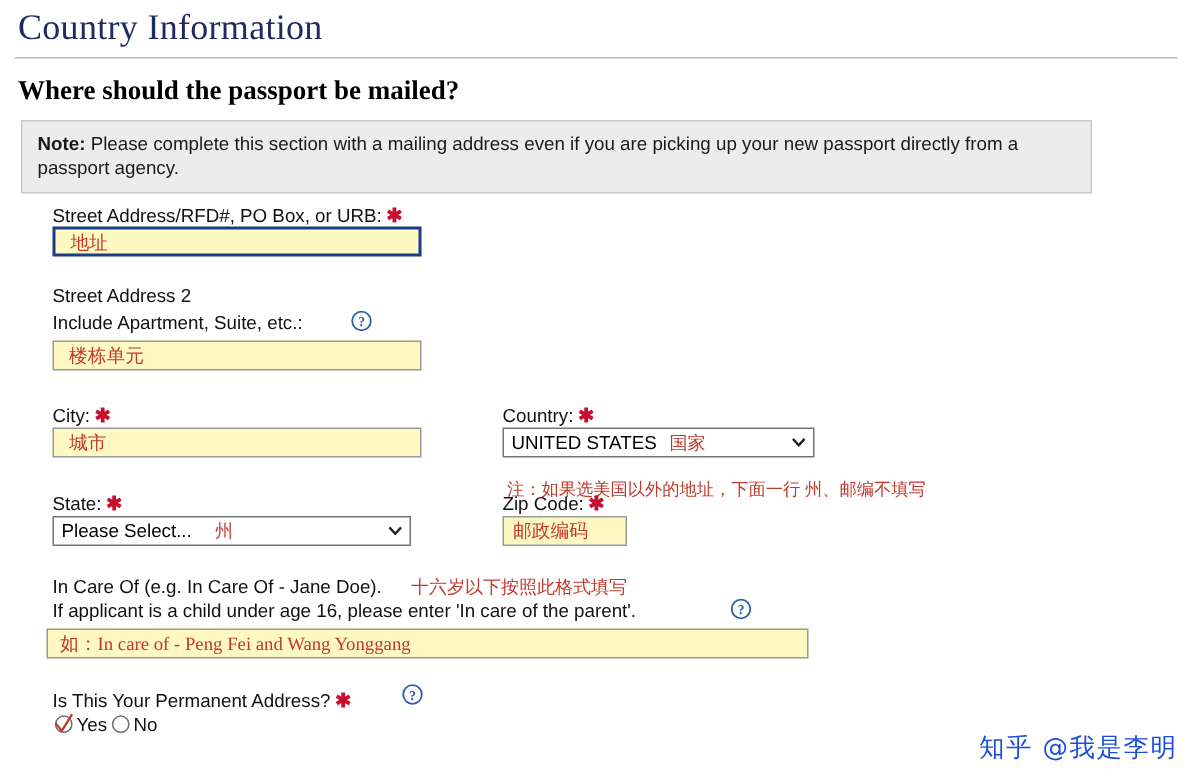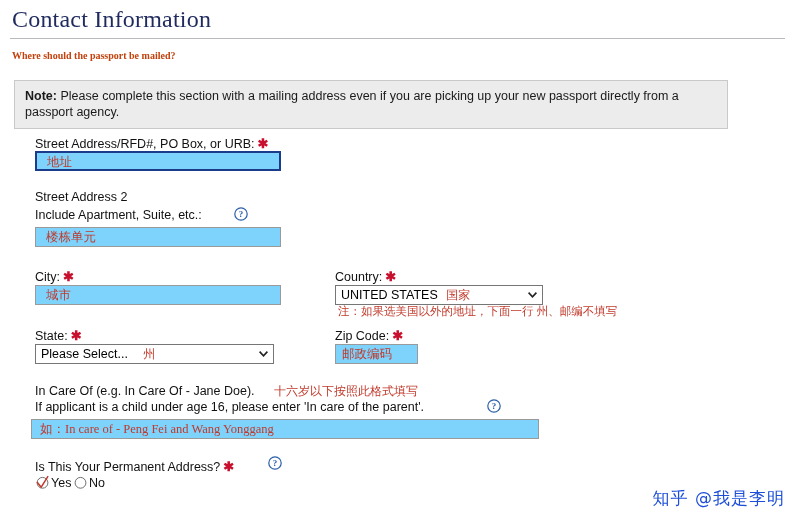--- a/index.html
+++ b/index.html
@@ -41,22 +41,22 @@
     width: 775px;
     height: 1px;
     background: #b9b9bd;
   }
   .section-question {
     position: absolute;
     left: 12px;
     top: 50px;
     font-family: "Liberation Serif", serif;
     font-weight: bold;
-    font-size: 10px;
-    color: #c2410c;
+    font-size: 18px;
+    color: #000000;
     white-space: nowrap;
   }
 
   
   .note-box {
     position: absolute;
     left: 14px;
     top: 80px;
     width: 692px;
     padding: 7px 10px 8px 10px;
@@ -90,21 +90,21 @@
   .cn-note-sm {
     color: #c0392b;
     font-size: 11.5px;
   }
 
   .text-input {
     position: absolute;
     box-sizing: border-box;
     height: 20px;
     border: 1px solid #9a9a9a;
-    background: #7dd3fc;
+    background: #fef9c3;
     font-family: "Liberation Sans", sans-serif;
     font-size: 12.5px;
     color: #c0392b;
     padding: 0 4px 0 10px;
     line-height: 18px;
     outline: none;
   }
   .text-input.focused {
     border: 2px solid #1b3b8b;
   }
@@ -165,21 +165,21 @@
     font-family: "DejaVu Sans", sans-serif;
     letter-spacing: 1px;
     white-space: nowrap;
   }
 </style>
 </head>
 <body>
 
 <div class="page">
 
-  <div class="page-title">Contact Information</div>
+  <div class="page-title">Country Information</div>
   <div class="title-rule"></div>
   <div class="section-question">Where should the passport be mailed?</div>
 
   <div class="note-box">
     <span class="note-label">Note:</span>
     <span>Please complete this section with a mailing address even if you are picking up your new passport directly from a passport agency.</span>
   </div>
 
   <div class="field-label" style="left:35px; top:136px;">
     <span>Street Address/RFD#, PO Box, or URB:</span><span class="req-star">✱</span>
@@ -212,21 +212,21 @@
   </div>
   <div class="select-box" style="left:335px; top:285px; width:208px;">
     <span>UNITED STATES</span>
     <span class="cn-note" style="margin-left:5px;">国家</span>
     <span class="chev">
       <svg width="9" height="6" viewBox="0 0 9 6">
           <path d="M0.6 0.6 L4.5 4.8 L8.4 0.6" fill="none" stroke="#222" stroke-width="1.6"></path>
         </svg>
     </span>
   </div>
-  <div class="cn-note-sm" style="position:absolute; left:338px; top:304px;">注：如果选美国以外的地址，下面一行 州、邮编不填写</div>
+  <div class="cn-note-sm" style="position:absolute; left:338px; top:319px;">注：如果选美国以外的地址，下面一行 州、邮编不填写</div>
 
   <div class="field-label" style="left:35px; top:328px;">
     <span>State:</span><span class="req-star">✱</span>
   </div>
   <div class="select-box" style="left:35px; top:344px; width:239px;">
     <span>Please Select...</span>
     <span class="cn-note" style="margin-left:12px;">州</span>
     <span class="chev">
       <svg width="9" height="6" viewBox="0 0 9 6">
           <path d="M0.6 0.6 L4.5 4.8 L8.4 0.6" fill="none" stroke="#222" stroke-width="1.6"></path>

